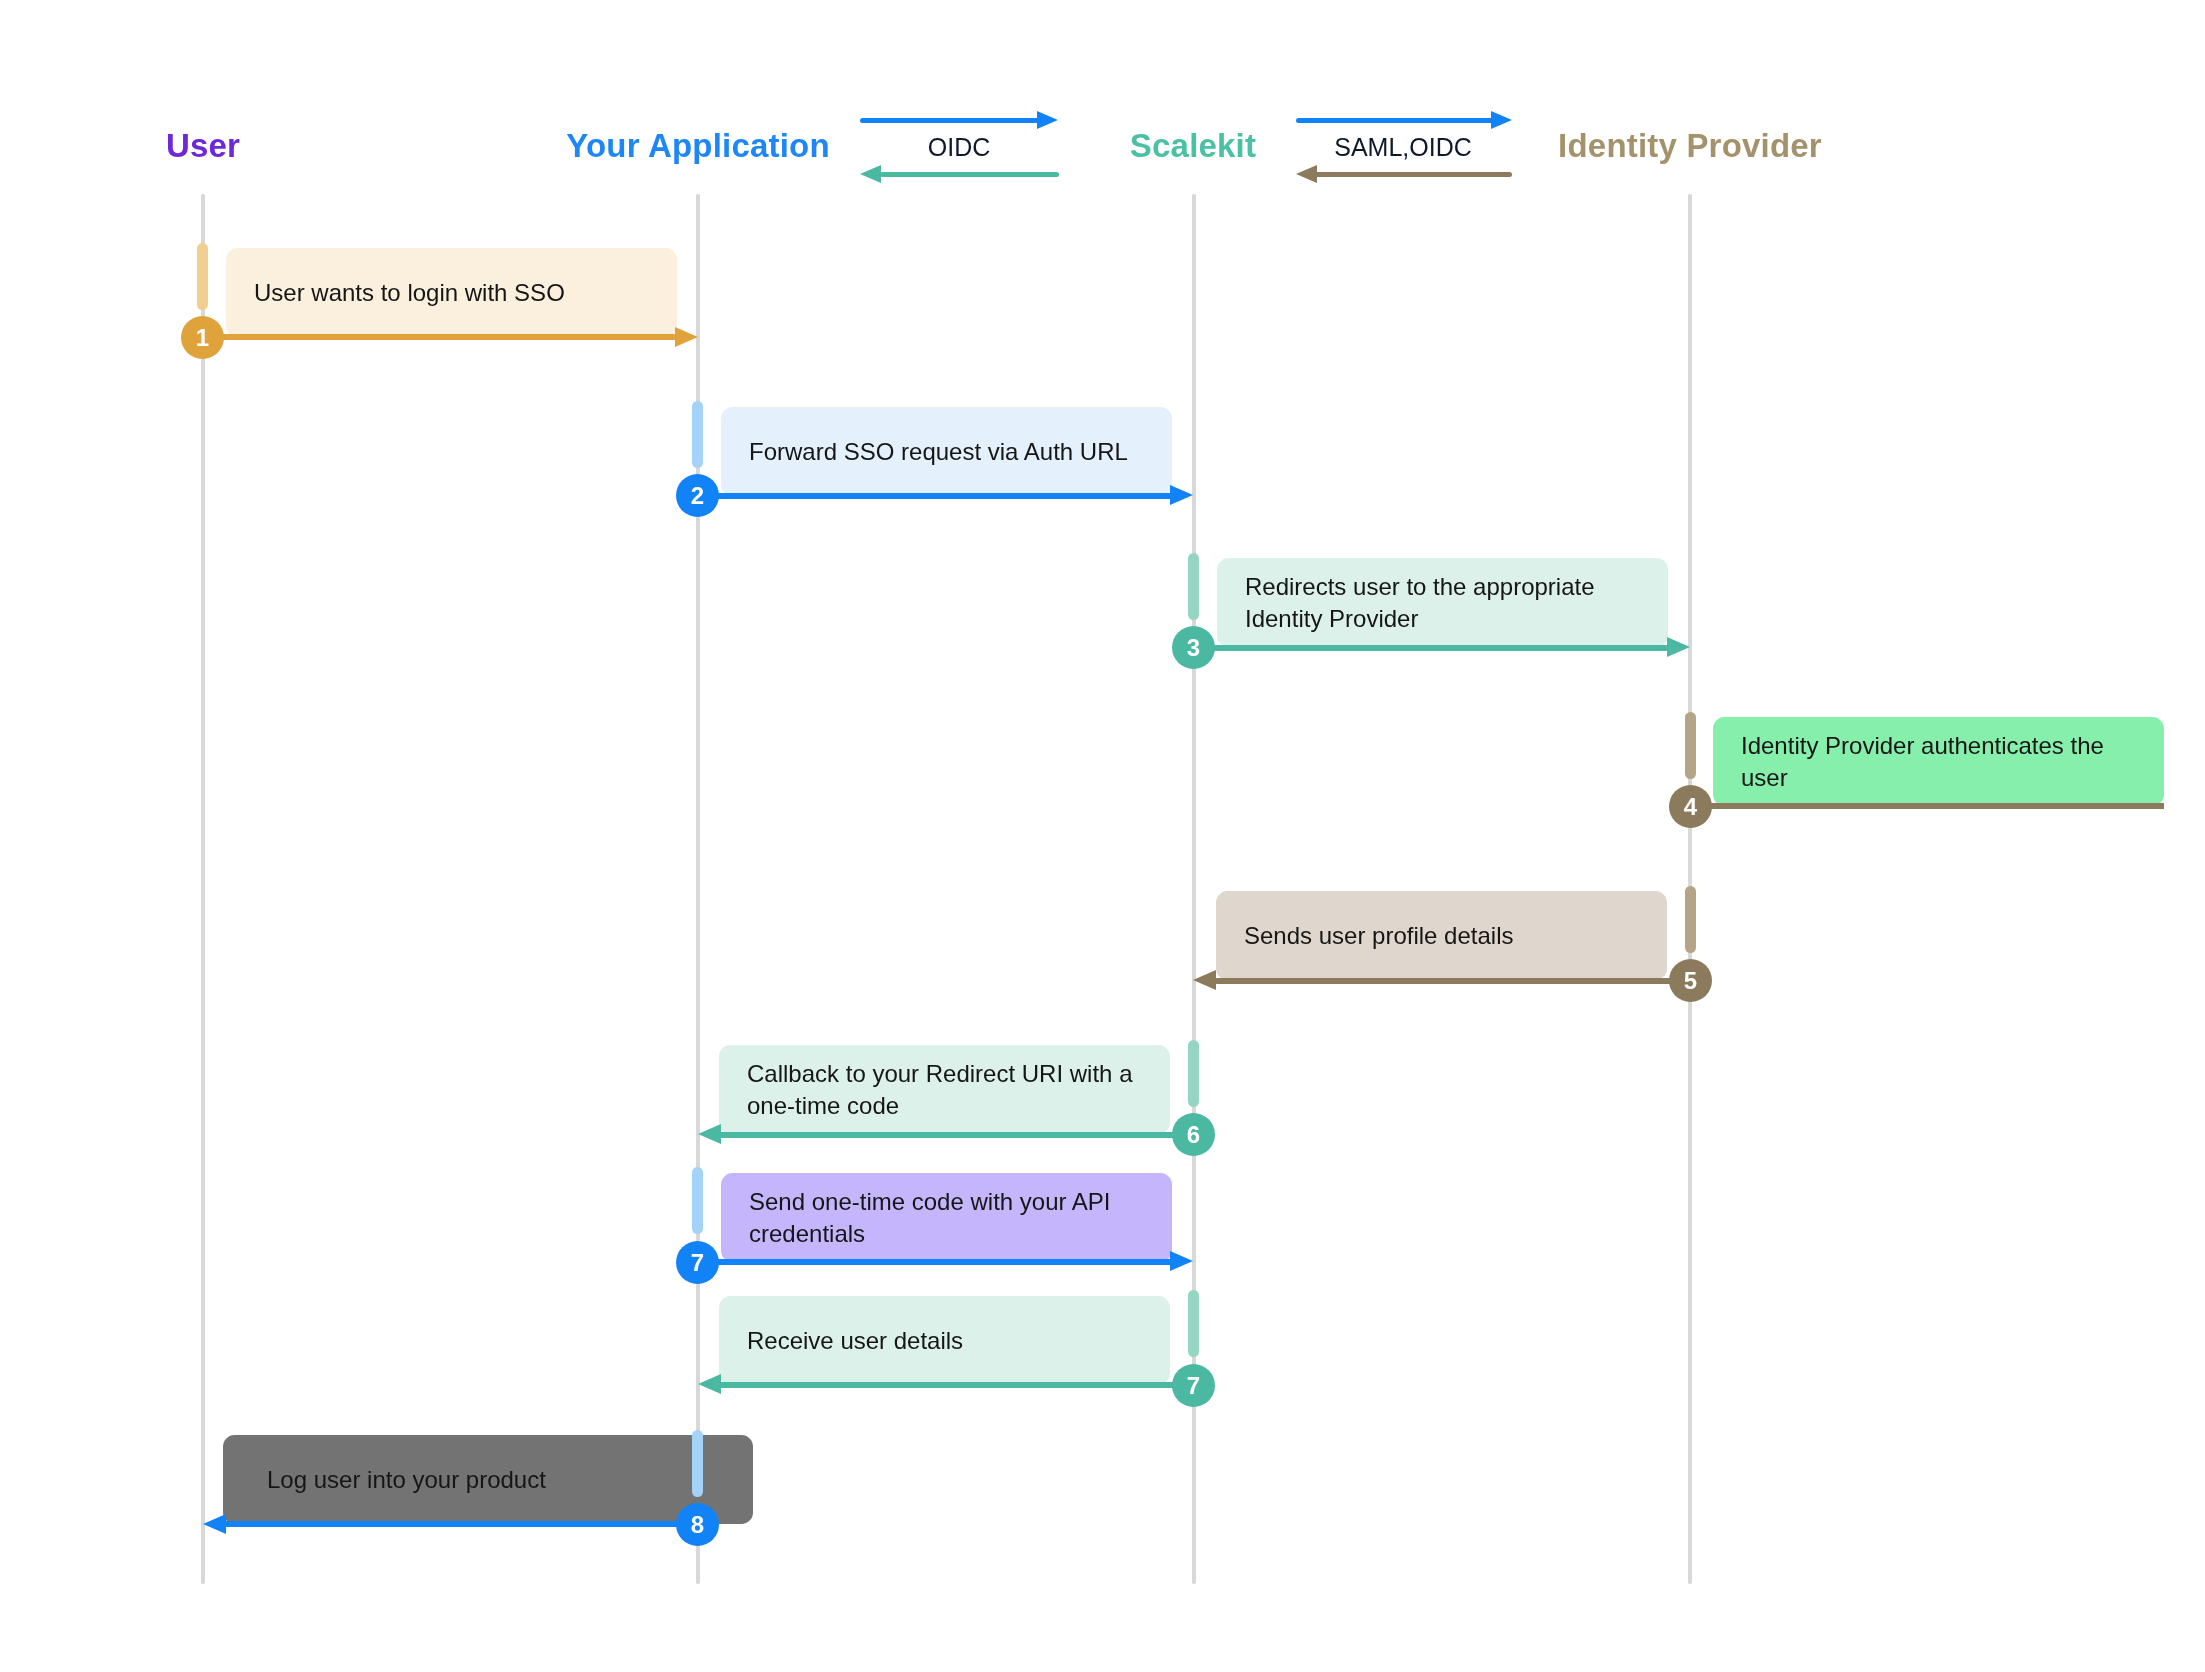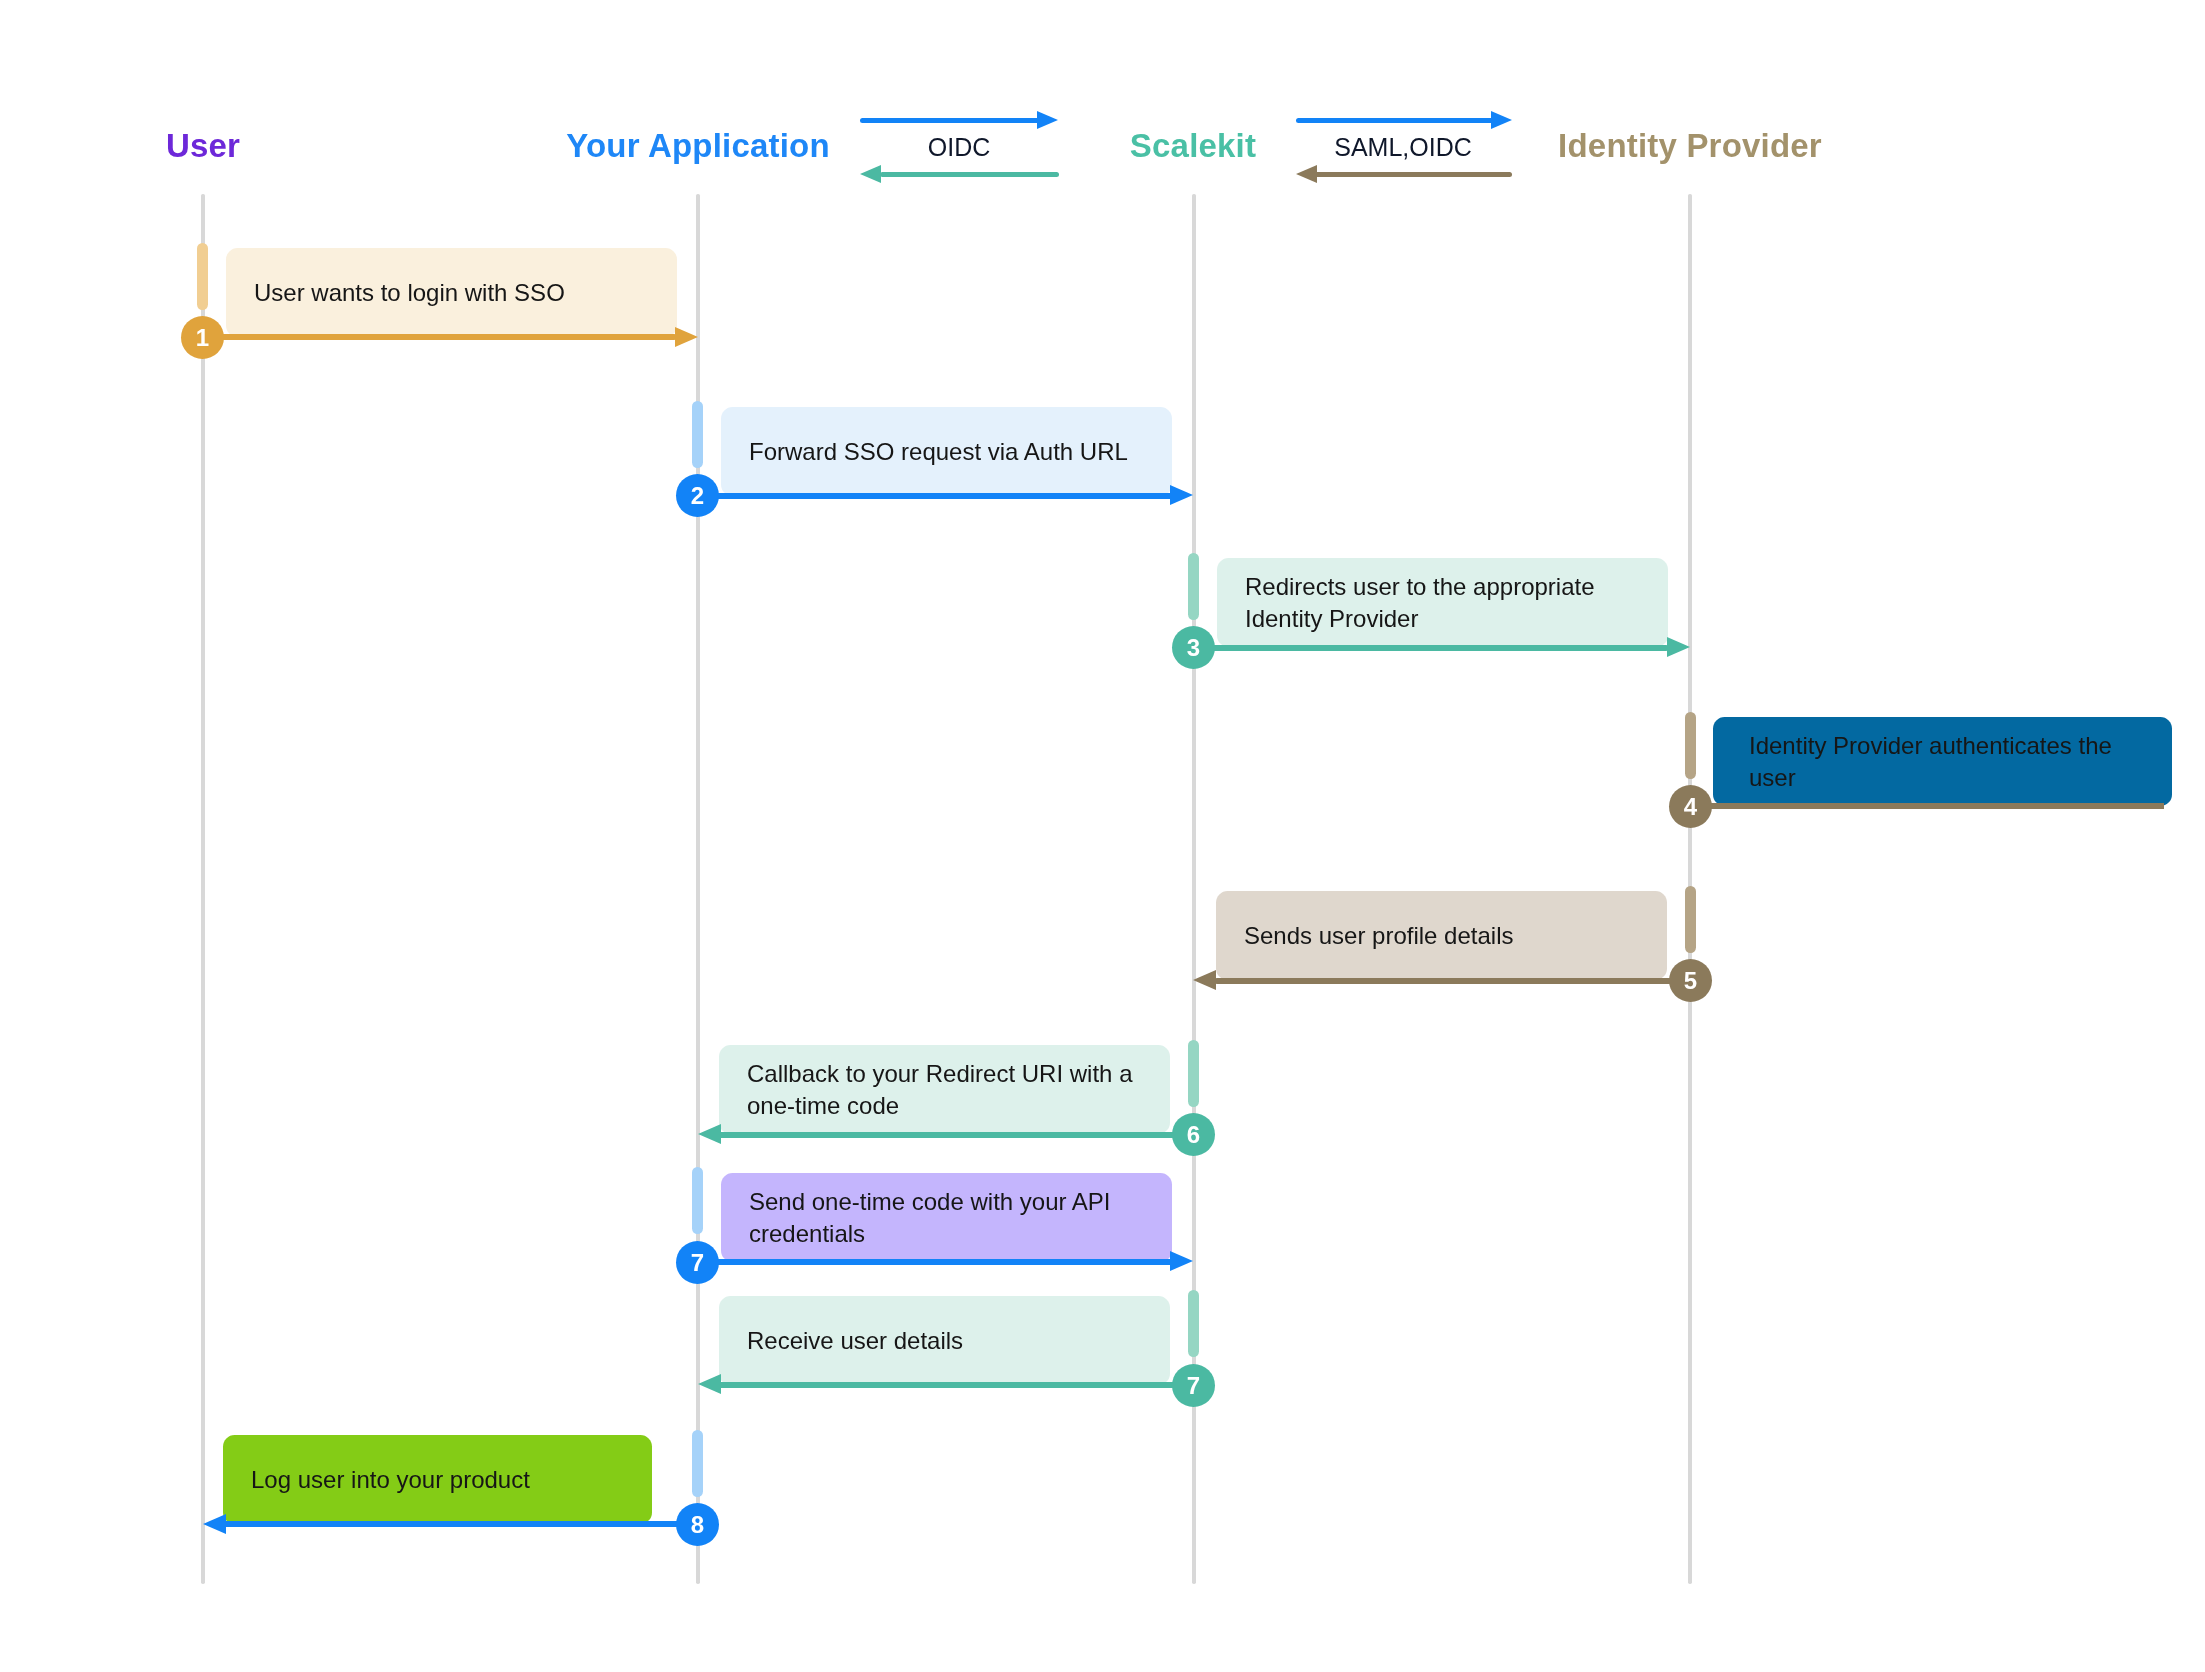--- a/index.html
+++ b/index.html
@@ -128,21 +128,21 @@
           <div class="msg-text">Redirects user to the appropriate Identity Provider</div>
         </div>
         <div class="arrow-line" style="left: 1193px; top: 645px; width: 476px; background: rgb(75, 185, 162);"></div>
         <div class="arrow-head" style="left: 1667px; top: 637px; border-top: 10.7px solid transparent; border-bottom: 10.7px solid transparent; border-left: 23px solid rgb(75, 185, 162);"></div>
         <div class="activation" style="left: 1188px; top: 553px; background: rgb(149, 214, 195);"></div>
         <div class="badge" style="left: 1172px; top: 626px; background: rgb(75, 185, 162);">
           <span>3</span>
         </div>
       </div>
       <div class="abs">
-        <div class="msg-box" style="left: 1713px; top: 717px; width: 451px; height: 89px; background: #0369a1; padding-left: 8px;">
+        <div class="msg-box" style="left: 1713px; top: 717px; width: 451px; height: 89px; background: #86efac;">
           <div class="msg-text">Identity Provider authenticates the user</div>
         </div>
         <div class="arrow-line" style="left: 1690px; top: 803px; width: 474px; background: rgb(139, 122, 91); border-radius: 0px;"></div>
         <div class="activation" style="left: 1685px; top: 712px; background: rgb(181, 164, 134);"></div>
         <div class="badge" style="left: 1669px; top: 785px; background: rgb(139, 122, 91);">
           <span>4</span>
         </div>
       </div>
       <div class="abs">
         <div class="msg-box" style="left: 1216px; top: 891px; width: 451px; height: 89px; background: rgb(223, 215, 205);">
@@ -182,21 +182,21 @@
           <div class="msg-text">Receive user details</div>
         </div>
         <div class="arrow-line" style="left: 718px; top: 1382px; width: 475px; background: rgb(75, 185, 162);"></div>
         <div class="arrow-head" style="left: 698px; top: 1374px; border-top: 10.7px solid transparent; border-bottom: 10.7px solid transparent; border-right: 23px solid rgb(75, 185, 162);"></div>
         <div class="activation" style="left: 1188px; top: 1290px; background: rgb(149, 214, 195);"></div>
         <div class="badge" style="left: 1172px; top: 1364px; background: rgb(75, 185, 162);">
           <span>7</span>
         </div>
       </div>
       <div class="abs">
-        <div class="msg-box" style="left: 223px; top: 1435px; width: 429px; height: 89px; background: #84cc16;">
+        <div class="msg-box" style="left: 223px; top: 1435px; width: 514px; height: 89px; background: #737373; padding-left: 16px;">
           <div class="msg-text">Log user into your product</div>
         </div>
         <div class="arrow-line" style="left: 223px; top: 1521px; width: 474px; background: rgb(18, 131, 247);"></div>
         <div class="arrow-head" style="left: 203px; top: 1514px; border-top: 10.7px solid transparent; border-bottom: 10.7px solid transparent; border-right: 23px solid rgb(18, 131, 247);"></div>
         <div class="activation" style="left: 692px; top: 1430px; background: rgb(165, 210, 249);"></div>
         <div class="badge" style="left: 676px; top: 1503px; background: rgb(18, 131, 247);">
           <span>8</span>
         </div>
       </div>
     </div>

